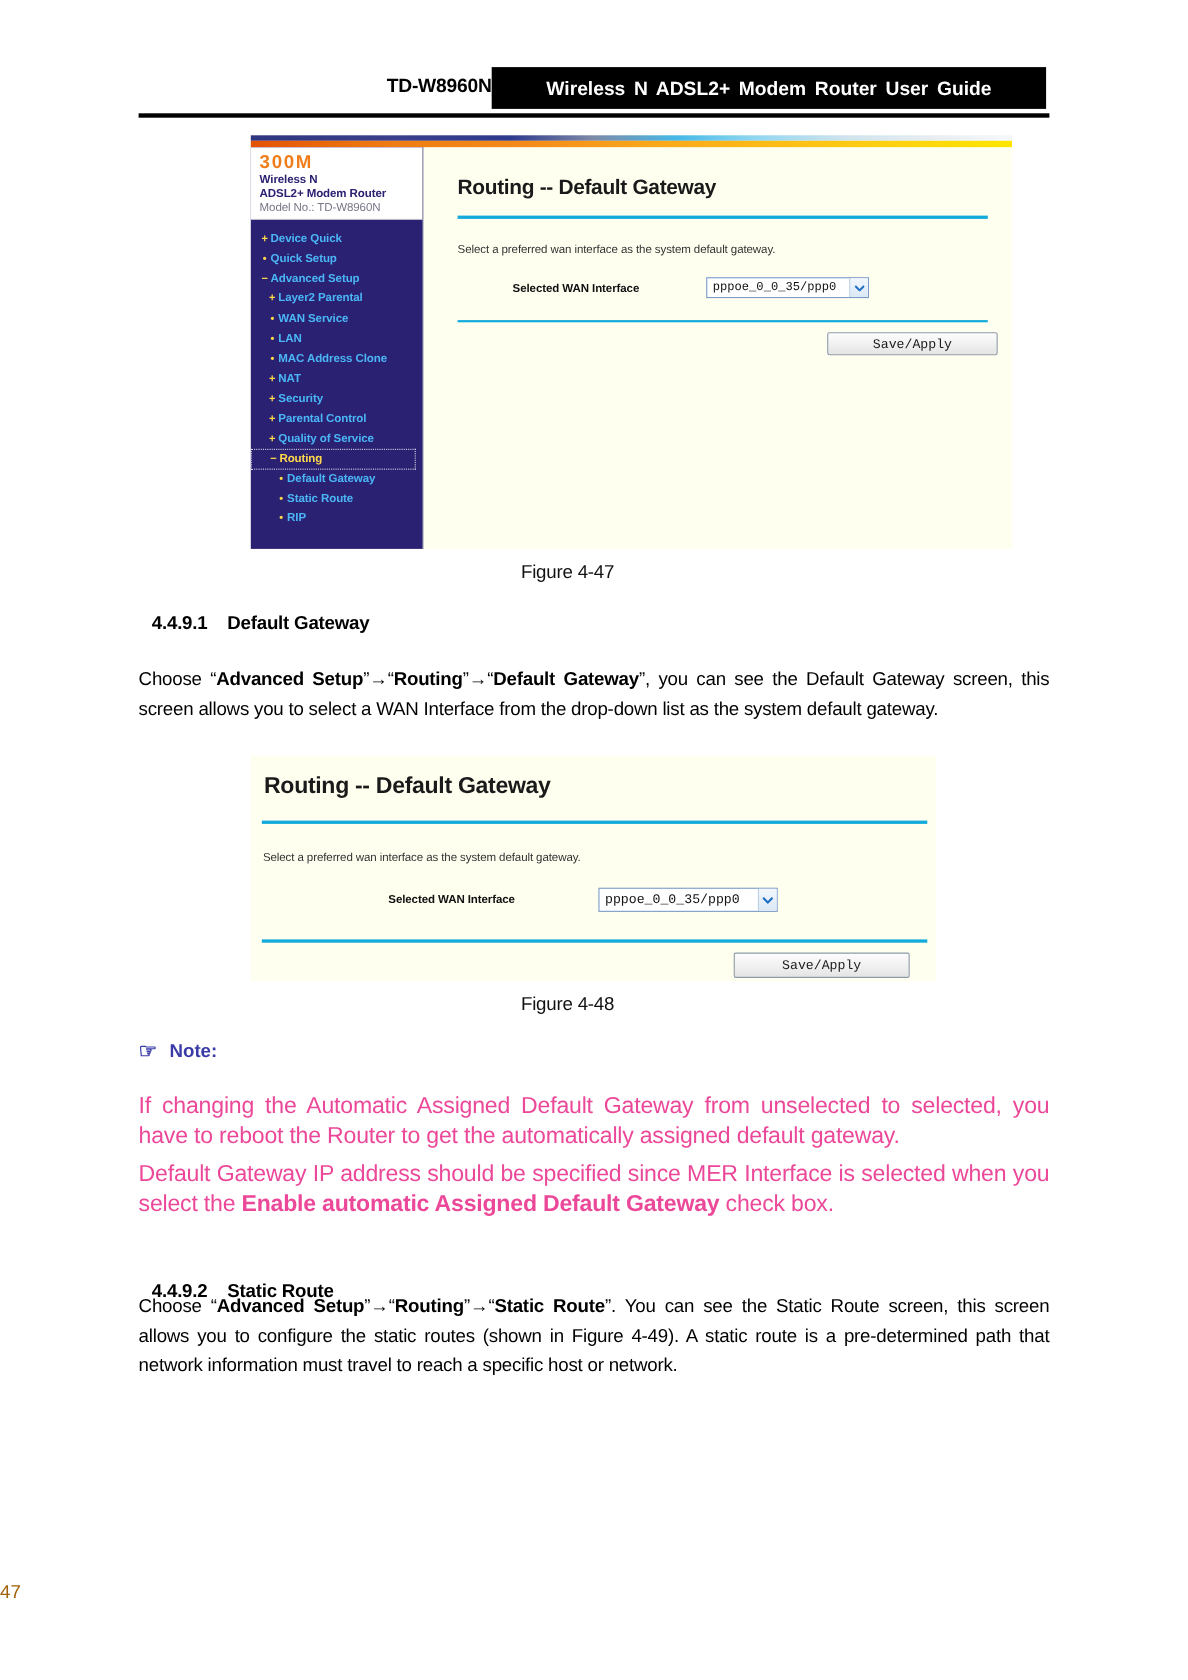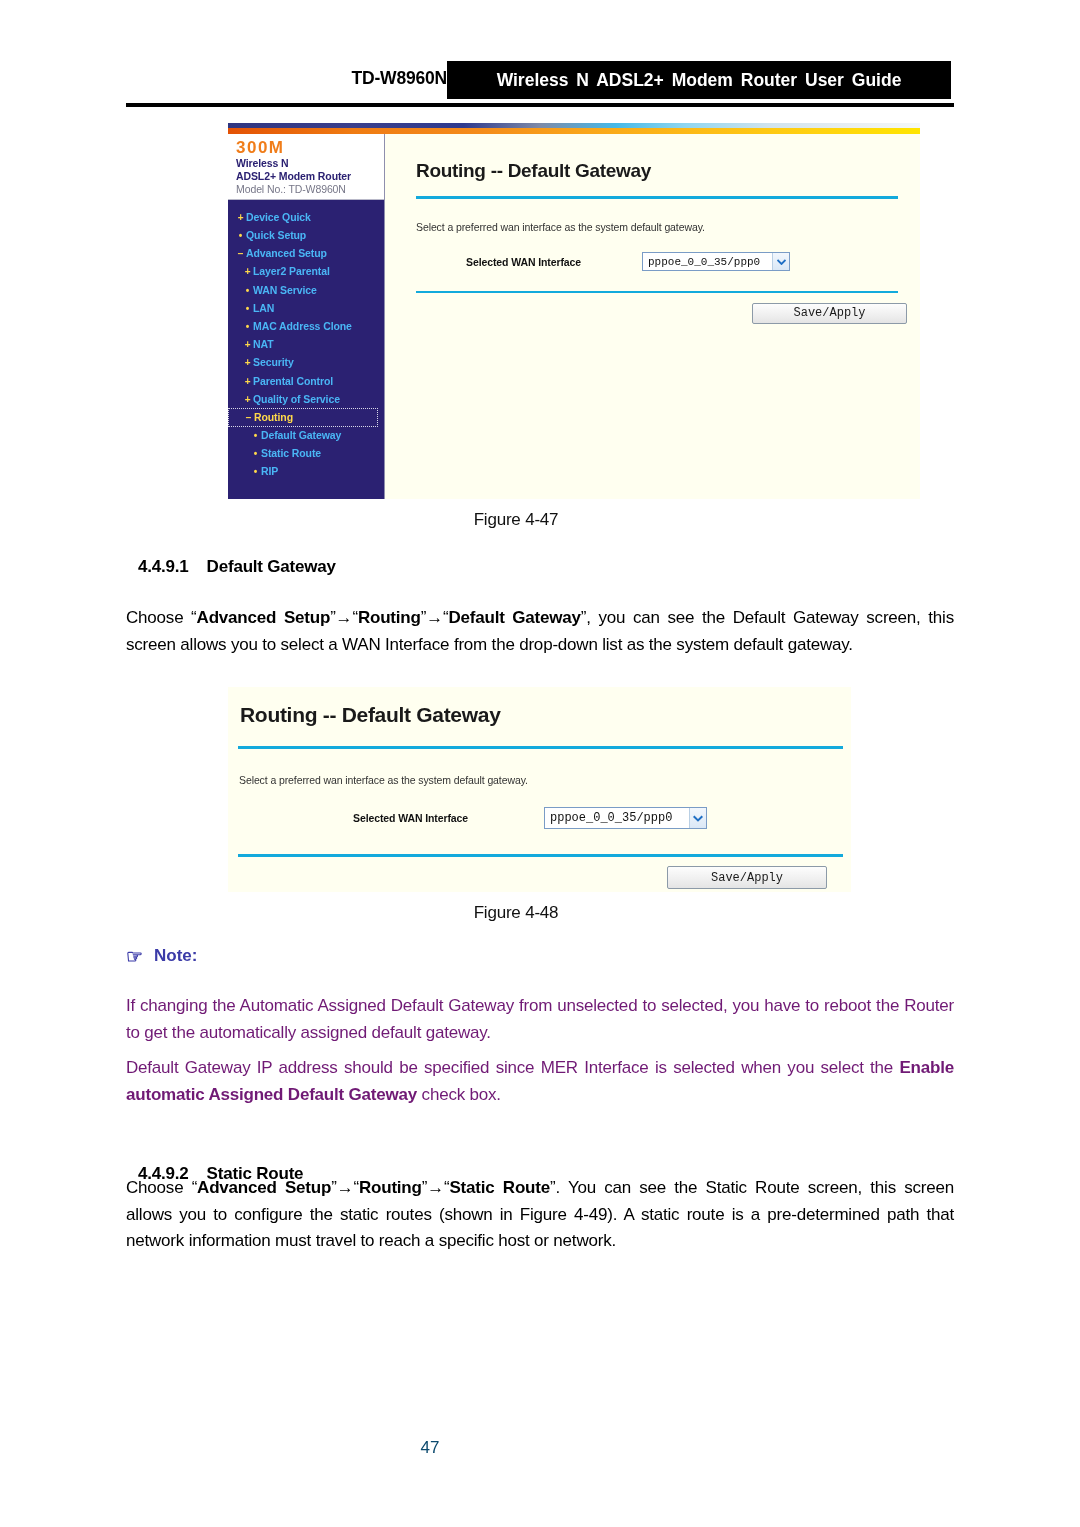--- a/index.html
+++ b/index.html
@@ -319,38 +319,37 @@
   }
   .note-hand {
     font-size: 19px;
     line-height: 1;
     color: #3b3ba8;
   }
   .note-para {
     position: absolute;
     left: 126px;
     width: 828px;
-    font-size: 17px;
+    font-size: 21px;
     line-height: 26.5px;
-    color: #701a75;
+    color: #ec4899;
     text-align: justify;
     letter-spacing: -0.2px;
   }
   .note-para b { font-weight: bold; }
   #note-p1 { top: 993px; }
   #note-p2 { top: 1055px; }
 
   .page-number {
     position: absolute;
     left: 0;
     top: 1438px;
     width: 860px;
-    text-align: center;
     font-size: 17px;
-    color: #0c4a6e;
+    color: #a16207;
   }
 </style>
 </head>
 <body>
 
 <div class="page-header">
   <div class="hdr-model">TD-W8960N</div>
   <div class="hdr-blackbar">
     <span class="hdr-blackbar-title">Wireless N ADSL2+ Modem Router User Guide</span>
   </div>

